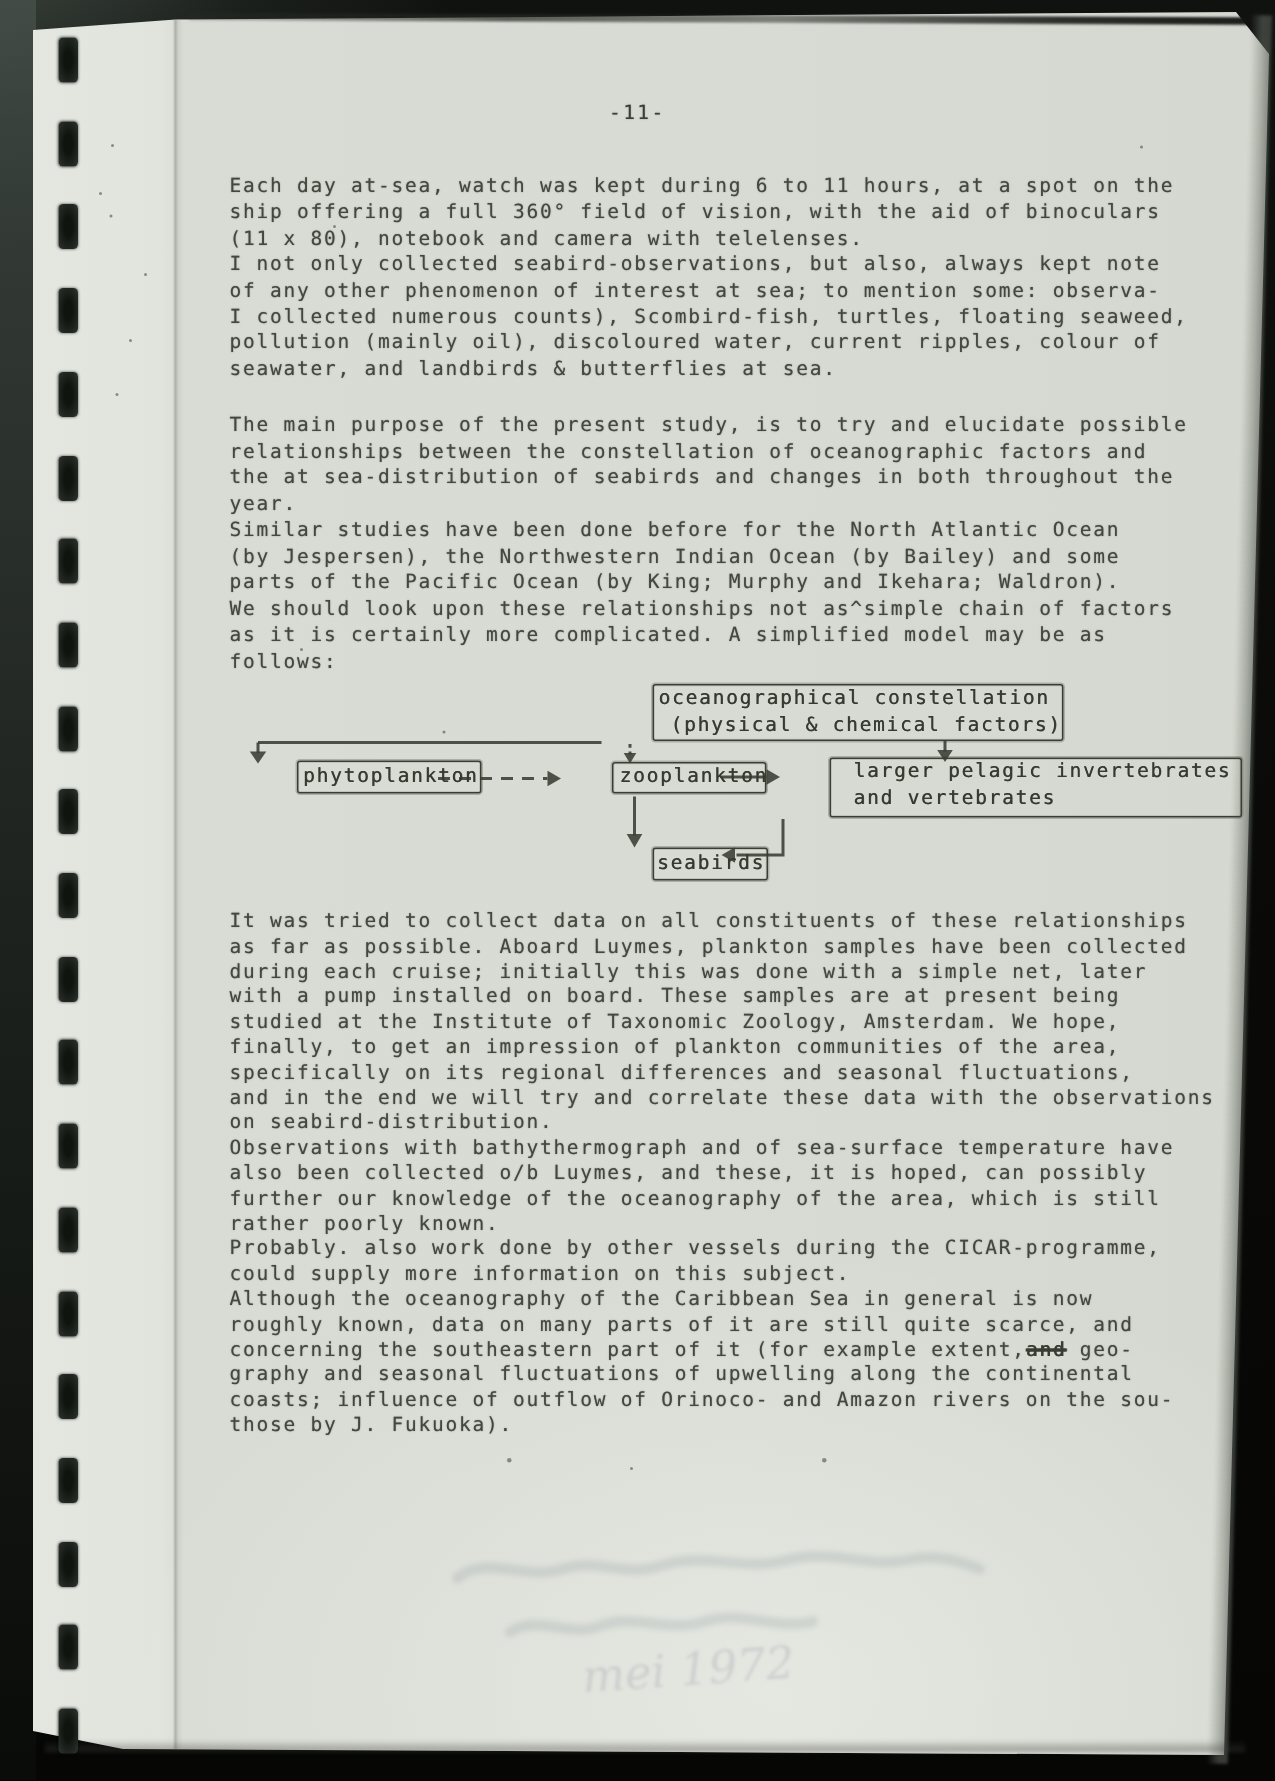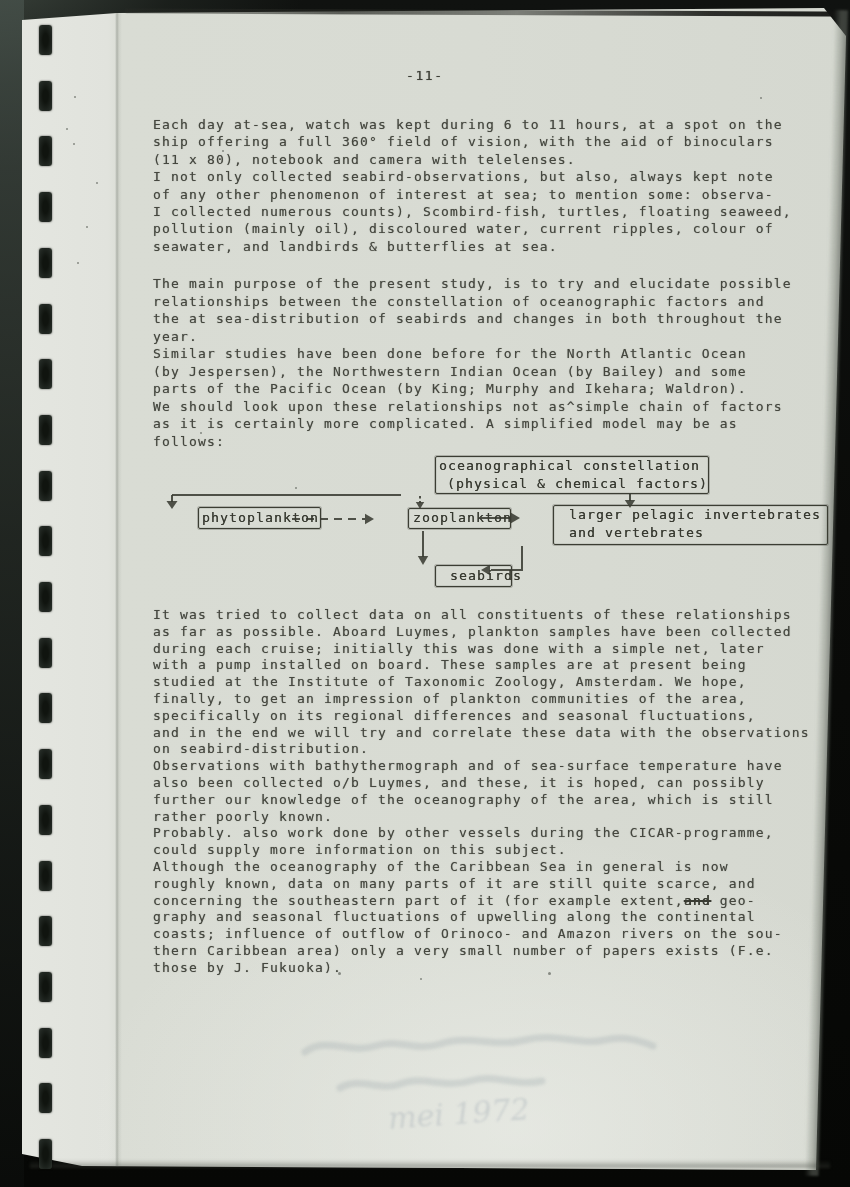--- a/index.html
+++ b/index.html
@@ -165,21 +165,20 @@
       <div class="tline">also been collected o/b Luymes, and these, it is hoped, can possibly</div>
       <div class="tline">further our knowledge of the oceanography of the area, which is still</div>
       <div class="tline">rather poorly known.</div>
       <div class="tline">Probably. also work done by other vessels during the CICAR-programme,</div>
       <div class="tline">could supply more information on this subject.</div>
       <div class="tline">Although the oceanography of the Caribbean Sea in general is now</div>
       <div class="tline">roughly known, data on many parts of it are still quite scarce, and</div>
       <div class="tline"><span>concerning the southeastern part of it (for example extent,</span><span class="strike">and</span><span> geo-</span></div>
       <div class="tline">graphy and seasonal fluctuations of upwelling along the continental</div>
       <div class="tline">coasts; influence of outflow of Orinoco- and Amazon rivers on the sou-</div>
-      <div class="tline">thern Caribbean area) only a very small number of papers exists (F.e.</div>
       <div class="tline">those by J. Fukuoka).</div>
     </div>
 
   <svg class="diagram-arrows" width="850" height="170" viewBox="0 440 850 170">
     <path d="M172,495 H401"></path>
     <path d="M172,495 V502"></path>
       <polygon points="166.5,501 177.5,501 172,509"></polygon>
     <path d="M420,496 V503" stroke-dasharray="2.5,2.5"></path>
       <polygon points="415.8,502 424.2,502 420,509"></polygon>
     <path d="M630,494 V501"></path>
@@ -202,21 +201,21 @@
     <div class="tline" style="line-height:19px;padding-left:3px">phytoplankton</div>
   </div>
   <div class="dbox" style="left:374px;top:508px;width:101px;height:19px">
     <div class="tline" style="line-height:18px;padding-left:4px">zooplankton</div>
   </div>
   <div class="dbox" style="left:519px;top:505px;width:258px;height:38px;padding-left:15px">
     <div class="tline" style="line-height:17.5px">larger pelagic invertebrates</div>
     <div class="tline" style="line-height:17.5px">and vertebrates</div>
   </div>
   <div class="dbox" style="left:401px;top:565px;width:75px;height:20px">
-    <div class="tline" style="line-height:19px;padding-left:14px">seabirds</div>
+    <div class="tline" style="line-height:19px;padding-left:2px">seabirds</div>
   </div>
 
   <svg class="handwriting-svg" width="850" height="140" viewBox="0 1030 850 140">
     <path d="M305,1052 c20,-16 45,2 70,-6 c25,-8 40,6 65,-2 c30,-10 55,4 85,-4 c30,-8 55,6 80,0 c20,-5 38,2 48,6"></path>
     <path d="M340,1088 c18,-12 40,4 60,-4 c22,-9 45,5 70,-3 c25,-8 45,6 72,0"></path>
   </svg>
   <div class="hw-text">mei 1972</div>
 
 </div>
 

